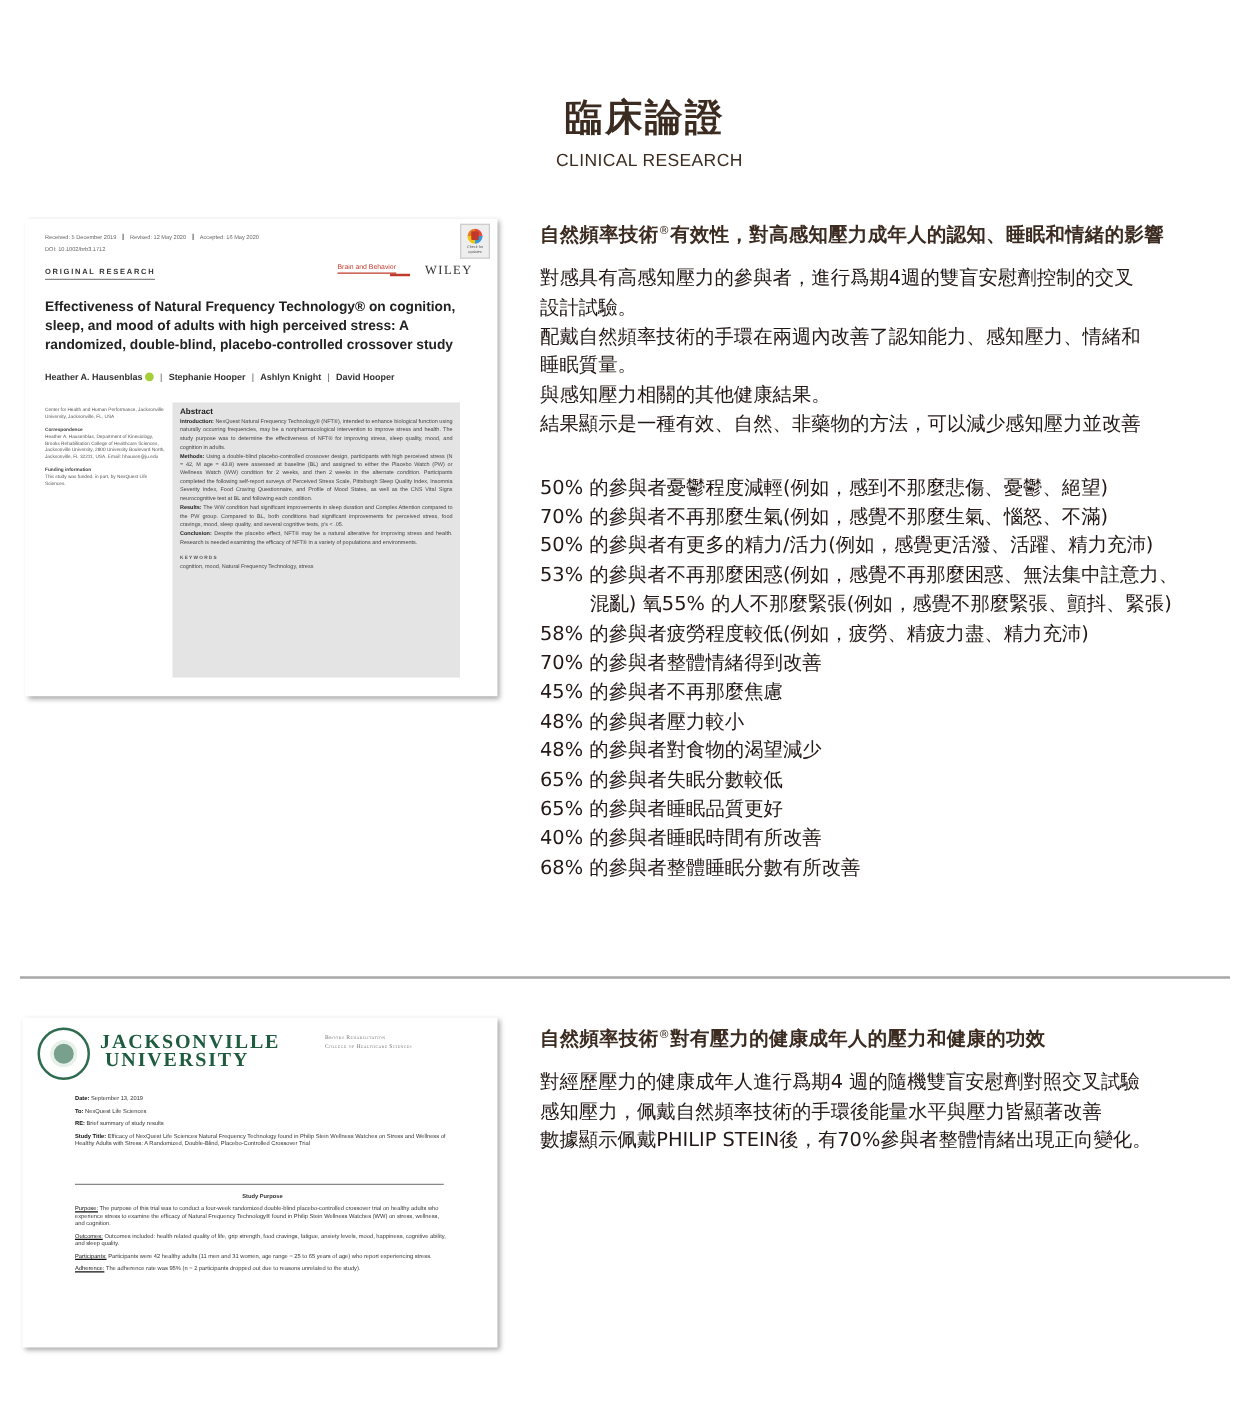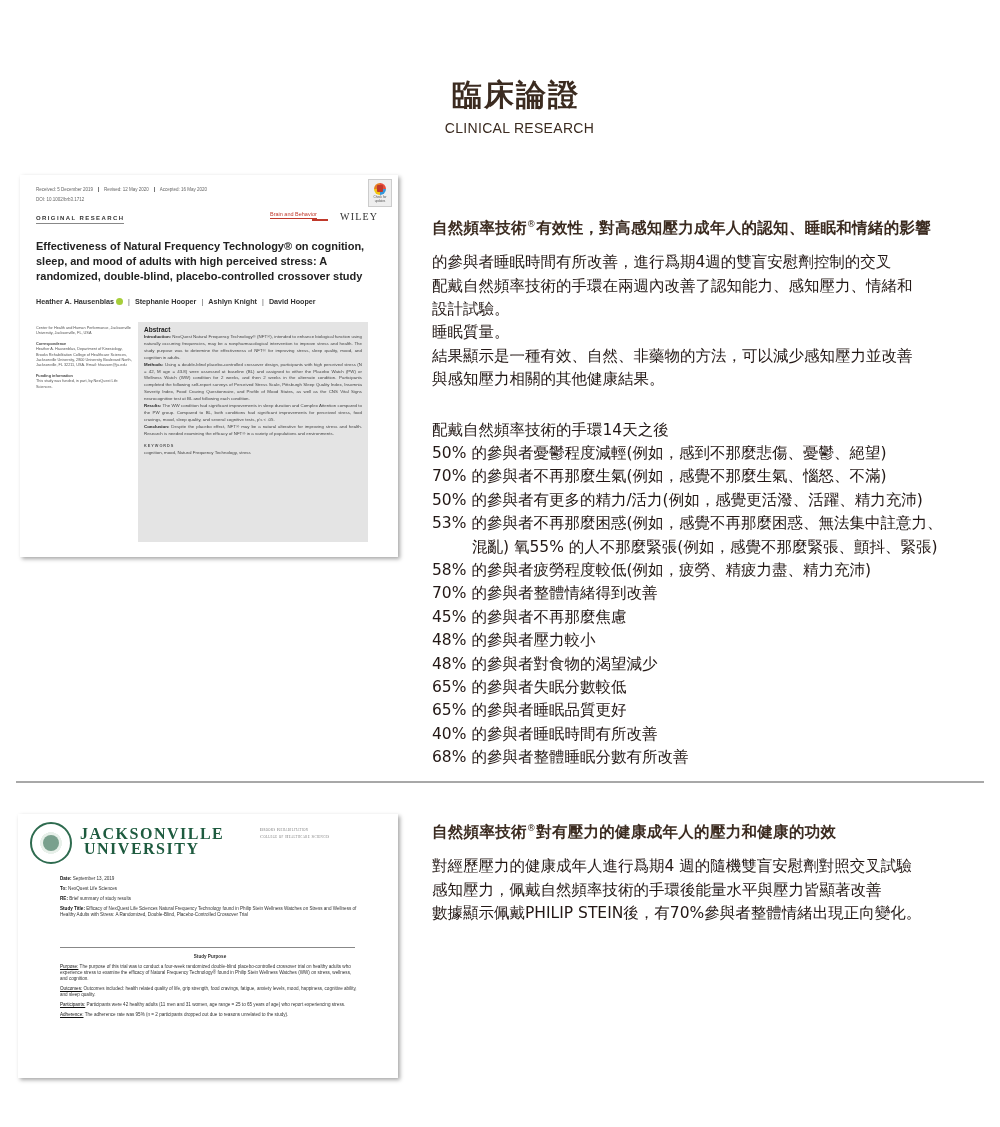--- a/index.html
+++ b/index.html
@@ -47,21 +47,21 @@
   .p2 .memo p { margin-bottom: 4px; }
   .p2 .memo b { color: #111; }
   .p2 .rule { position: absolute; left: 42px; top: 133px; width: 295px; height: 1px; background: #888; }
   .p2 .sp { position: absolute; left: 42px; top: 140px; width: 300px; font-size: 4.6px; line-height: 6px; color: #333; }
   .p2 .sp .sph { text-align: center; font-weight: bold; margin-bottom: 4px; }
   .p2 .sp p { margin-bottom: 4px; }
   .p2 .sp u { color: #111; }
 
   
   .txt { position: absolute; left: 432px; width: 560px; color: #231815; }
-  .s1 { top: 174px; margin-top: 39px; }
+  .s1 { top: 174px; }
   .s2 { top: 817px; }
   .heading { font-size: 15.5px; font-weight: bold; color: #3b2b20; line-height: 22px; letter-spacing: 0.3px; }
   .heading sup { font-size: 9px; font-weight: normal; }
   .para { margin-top: 12px; font-size: 15.5px; line-height: 23.4px; color: #231815; }
   .para .line { display: block; white-space: nowrap; }
   .stats { margin-top: 27px; font-size: 15.5px; line-height: 23.4px; }
   .stats .line { display: block; white-space: nowrap; }
   .stats .indent { padding-left: 40px; }
 
   .divider { position: absolute; left: 16px; top: 781px; width: 968px; height: 2px; background: #a8a8a8; }
@@ -105,29 +105,28 @@
     <div><b>Results:</b> <span>The WW condition had significant improvements in sleep duration and Complex Attention compared to the PW group. Compared to BL, both conditions had significant improvements for perceived stress, food cravings, mood, sleep quality, and several cognitive tests, p's &lt; .05.</span></div>
     <div><b>Conclusion:</b> <span>Despite the placebo effect, NFT® may be a natural alterative for improving stress and health. Research is needed examining the efficacy of NFT® in a variety of populations and environments.</span></div>
     <div class="kwh">KEYWORDS</div>
     <div>cognition, mood, Natural Frequency Technology, stress</div>
   </div>
 </div>
 
 <div class="txt s1">
   <div class="heading"><span>自然頻率技術</span><sup>®</sup><span>有效性，對高感知壓力成年人的認知、睡眠和情緒的影響</span></div>
   <div class="para">
-    <span class="line">的參與者睡眠時間有所改善，進行爲期4週的雙盲安慰劑控制的交叉</span>
+    <span class="line">對感具有高感知壓力的參與者，進行爲期4週的雙盲安慰劑控制的交叉</span>
+    <span class="line">設計試驗。</span>
     <span class="line">配戴自然頻率技術的手環在兩週內改善了認知能力、感知壓力、情緒和</span>
-    <span class="line">設計試驗。</span>
     <span class="line">睡眠質量。</span>
+    <span class="line">與感知壓力相關的其他健康結果。</span>
     <span class="line">結果顯示是一種有效、自然、非藥物的方法，可以減少感知壓力並改善</span>
-    <span class="line">與感知壓力相關的其他健康結果。</span>
   </div>
   <div class="stats">
-    <span class="line">配戴自然頻率技術的手環14天之後</span>
     <span class="line">50% 的參與者憂鬱程度減輕(例如，感到不那麼悲傷、憂鬱、絕望)</span>
     <span class="line">70% 的參與者不再那麼生氣(例如，感覺不那麼生氣、惱怒、不滿)</span>
     <span class="line">50% 的參與者有更多的精力/活力(例如，感覺更活潑、活躍、精力充沛)</span>
     <span class="line">53% 的參與者不再那麼困惑(例如，感覺不再那麼困惑、無法集中註意力、</span>
     <span class="line indent">混亂) 氧55% 的人不那麼緊張(例如，感覺不那麼緊張、顫抖、緊張)</span>
     <span class="line">58% 的參與者疲勞程度較低(例如，疲勞、精疲力盡、精力充沛)</span>
     <span class="line">70% 的參與者整體情緒得到改善</span>
     <span class="line">45% 的參與者不再那麼焦慮</span>
     <span class="line">48% 的參與者壓力較小</span>
     <span class="line">48% 的參與者對食物的渴望減少</span>

